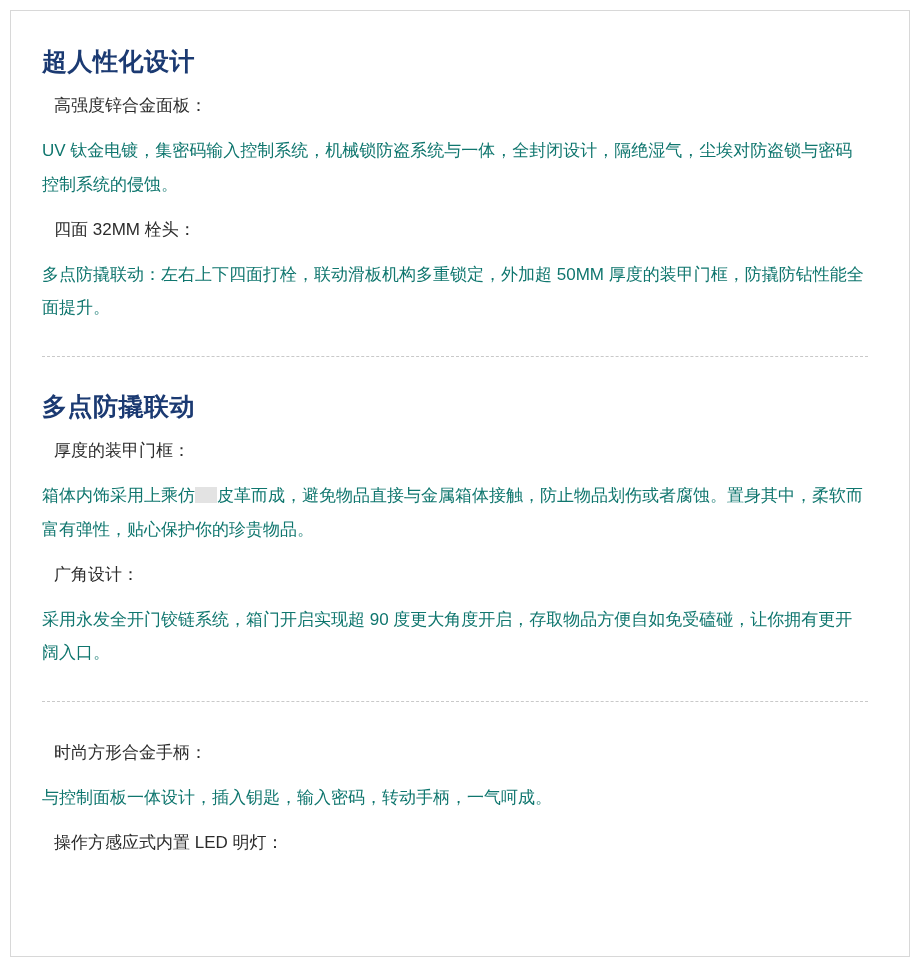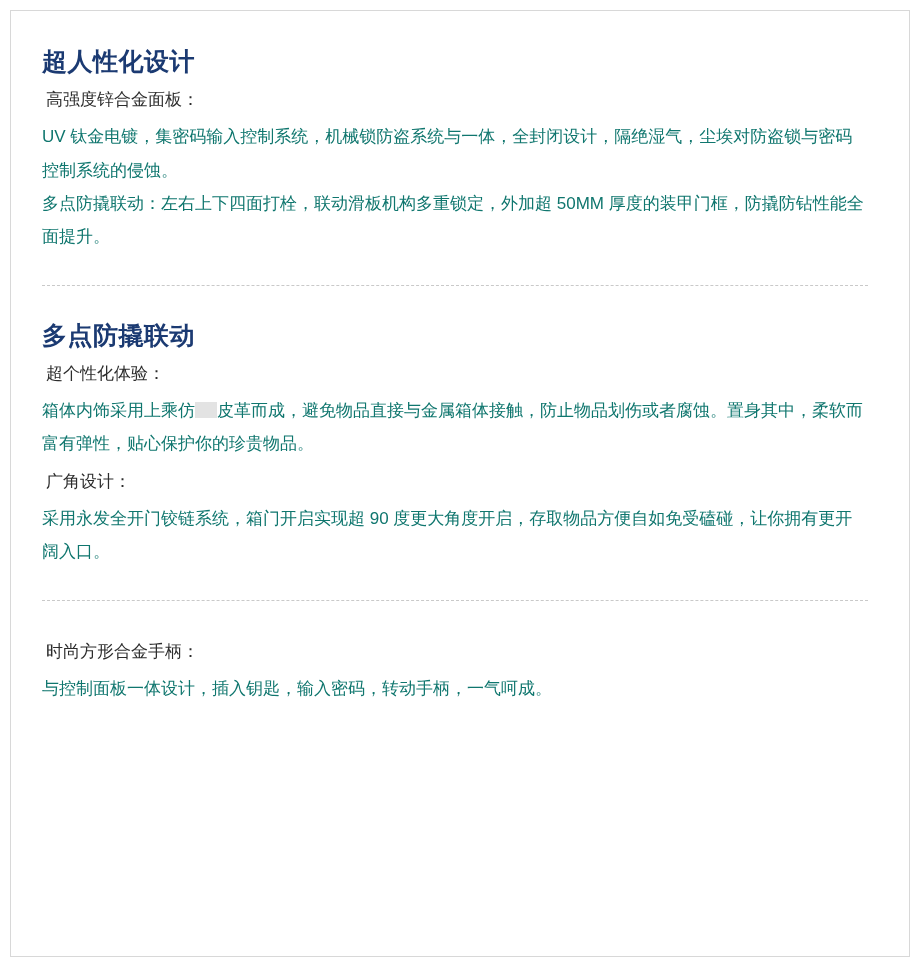--- a/index.html
+++ b/index.html
@@ -43,21 +43,21 @@
     font-size: 25px;
     font-weight: bold;
     letter-spacing: 0.5px;
     margin: 0 0 6px 0;
     line-height: 1.25;
   }
   .sub-head {
     color: #2c2c2c;
     font-size: 17px;
     line-height: 1.95;
-    margin: 4px;
+    margin: 12px;
   }
   .body-text {
     color: #0f766e;
     font-size: 17px;
     line-height: 1.95;
     margin: 0;
   }
   .divider {
     border: none;
     border-top: 1px dashed #c9c9c9;
@@ -78,34 +78,36 @@
 
 <div class="page">
   <div class="frame"></div>
 
   <div class="content">
 
     <div class="section sec-block">
       <h2 class="section-title">超人性化设计</h2>
       <p class="sub-head">高强度锌合金面板：</p>
       <p class="body-text">UV 钛金电镀，集密码输入控制系统，机械锁防盗系统与一体，全封闭设计，隔绝湿气，尘埃对防盗锁与密码控制系统的侵蚀。</p>
+      <p class="sub-head">四面 32MM 栓头：</p>
       <p class="body-text">多点防撬联动：左右上下四面打栓，联动滑板机构多重锁定，外加超 50MM 厚度的装甲门框，防撬防钻性能全面提升。</p>
     </div>
 
     <hr class="divider">
 
     <div class="section sec-block">
       <h2 class="section-title">多点防撬联动</h2>
-      <p class="sub-head">超个性化体验：</p>
+      <p class="sub-head">厚度的装甲门框：</p>
       <p class="body-text"><span>箱体内饰采用上乘仿</span><span class="redact"></span><span>皮革而成，避免物品直接与金属箱体接触，防止物品划伤或者腐蚀。置身其中，柔软而富有弹性，贴心保护你的珍贵物品。</span></p>
       <p class="sub-head">广角设计：</p>
       <p class="body-text">采用永发全开门铰链系统，箱门开启实现超 90 度更大角度开启，存取物品方便自如免受磕碰，让你拥有更开阔入口。</p>
     </div>
 
     <hr class="divider">
 
     <div class="section sec-block">
       <p class="sub-head">时尚方形合金手柄：</p>
       <p class="body-text">与控制面板一体设计，插入钥匙，输入密码，转动手柄，一气呵成。</p>
+      <p class="sub-head">操作方感应式内置 LED 明灯：</p>
     </div>
 
   </div>
 </div>
 
 </body></html>

